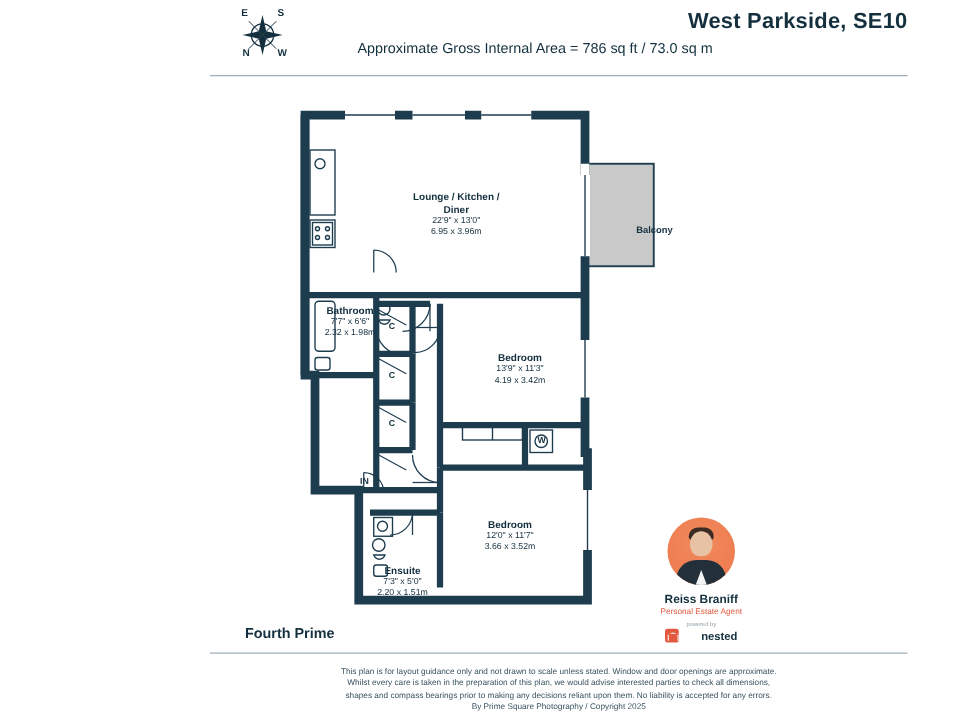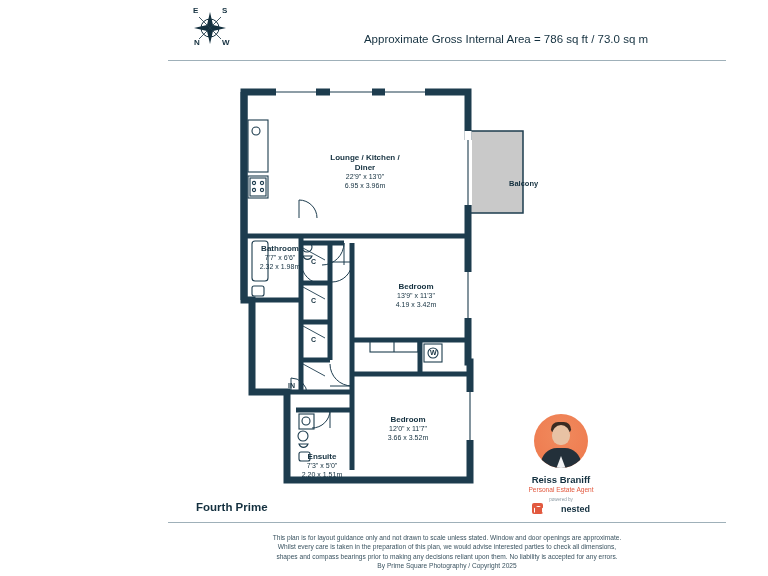--- a/index.html
+++ b/index.html
@@ -25,21 +25,21 @@
     text-align: right;
     font-size: 17.5px;
     font-weight: bold;
     letter-spacing: .2px;
     color: #14303f;
   }
   .header-sub {
     position: absolute;
     left: 286px; top: 33px;
     width: 440px;
-    text-align: center;
+    text-align: left;
     font-size: 11.5px;
     color: #14303f;
   }
   .rule {
     position: absolute;
     background: #9fb0b9;
     height: 1px;
   }
   .rule-top { left: 168px; top: 60px; width: 558px; }
   .rule-floor { left: 168px; top: 522px; width: 558px; }
@@ -216,20 +216,21 @@
         <line x1="17" y1="13" x2="39" y2="35"></line>
         <line x1="39" y1="13" x2="17" y2="35"></line>
       </g>
     </svg>
     <span class="lbl c-n">N</span>
     <span class="lbl c-s">S</span>
     <span class="lbl c-e">E</span>
     <span class="lbl c-w">W</span>
   </div>
 
+  <div class="header-title">West Parkside, SE10</div>
   <div class="header-sub">Approximate Gross Internal Area = 786 sq ft / 73.0 sq m</div>
   <div class="rule rule-top"></div>
 
   <svg id="plan" width="768" height="576" viewBox="0 0 768 576">
     <g>
 
       <rect x="466" y="131" width="57" height="82" fill="#c9c9c9" stroke="#1d3c4e" stroke-width="1.5"></rect>
 
       <path d="M244,92 L468,92 L468,362 L470,362 L470,480 L287,480 L287,392 L252,392 L252,300 L244,300 Z" fill="#ffffff" stroke="#1d3c4e" stroke-width="7" stroke-linejoin="miter"></path>
 

